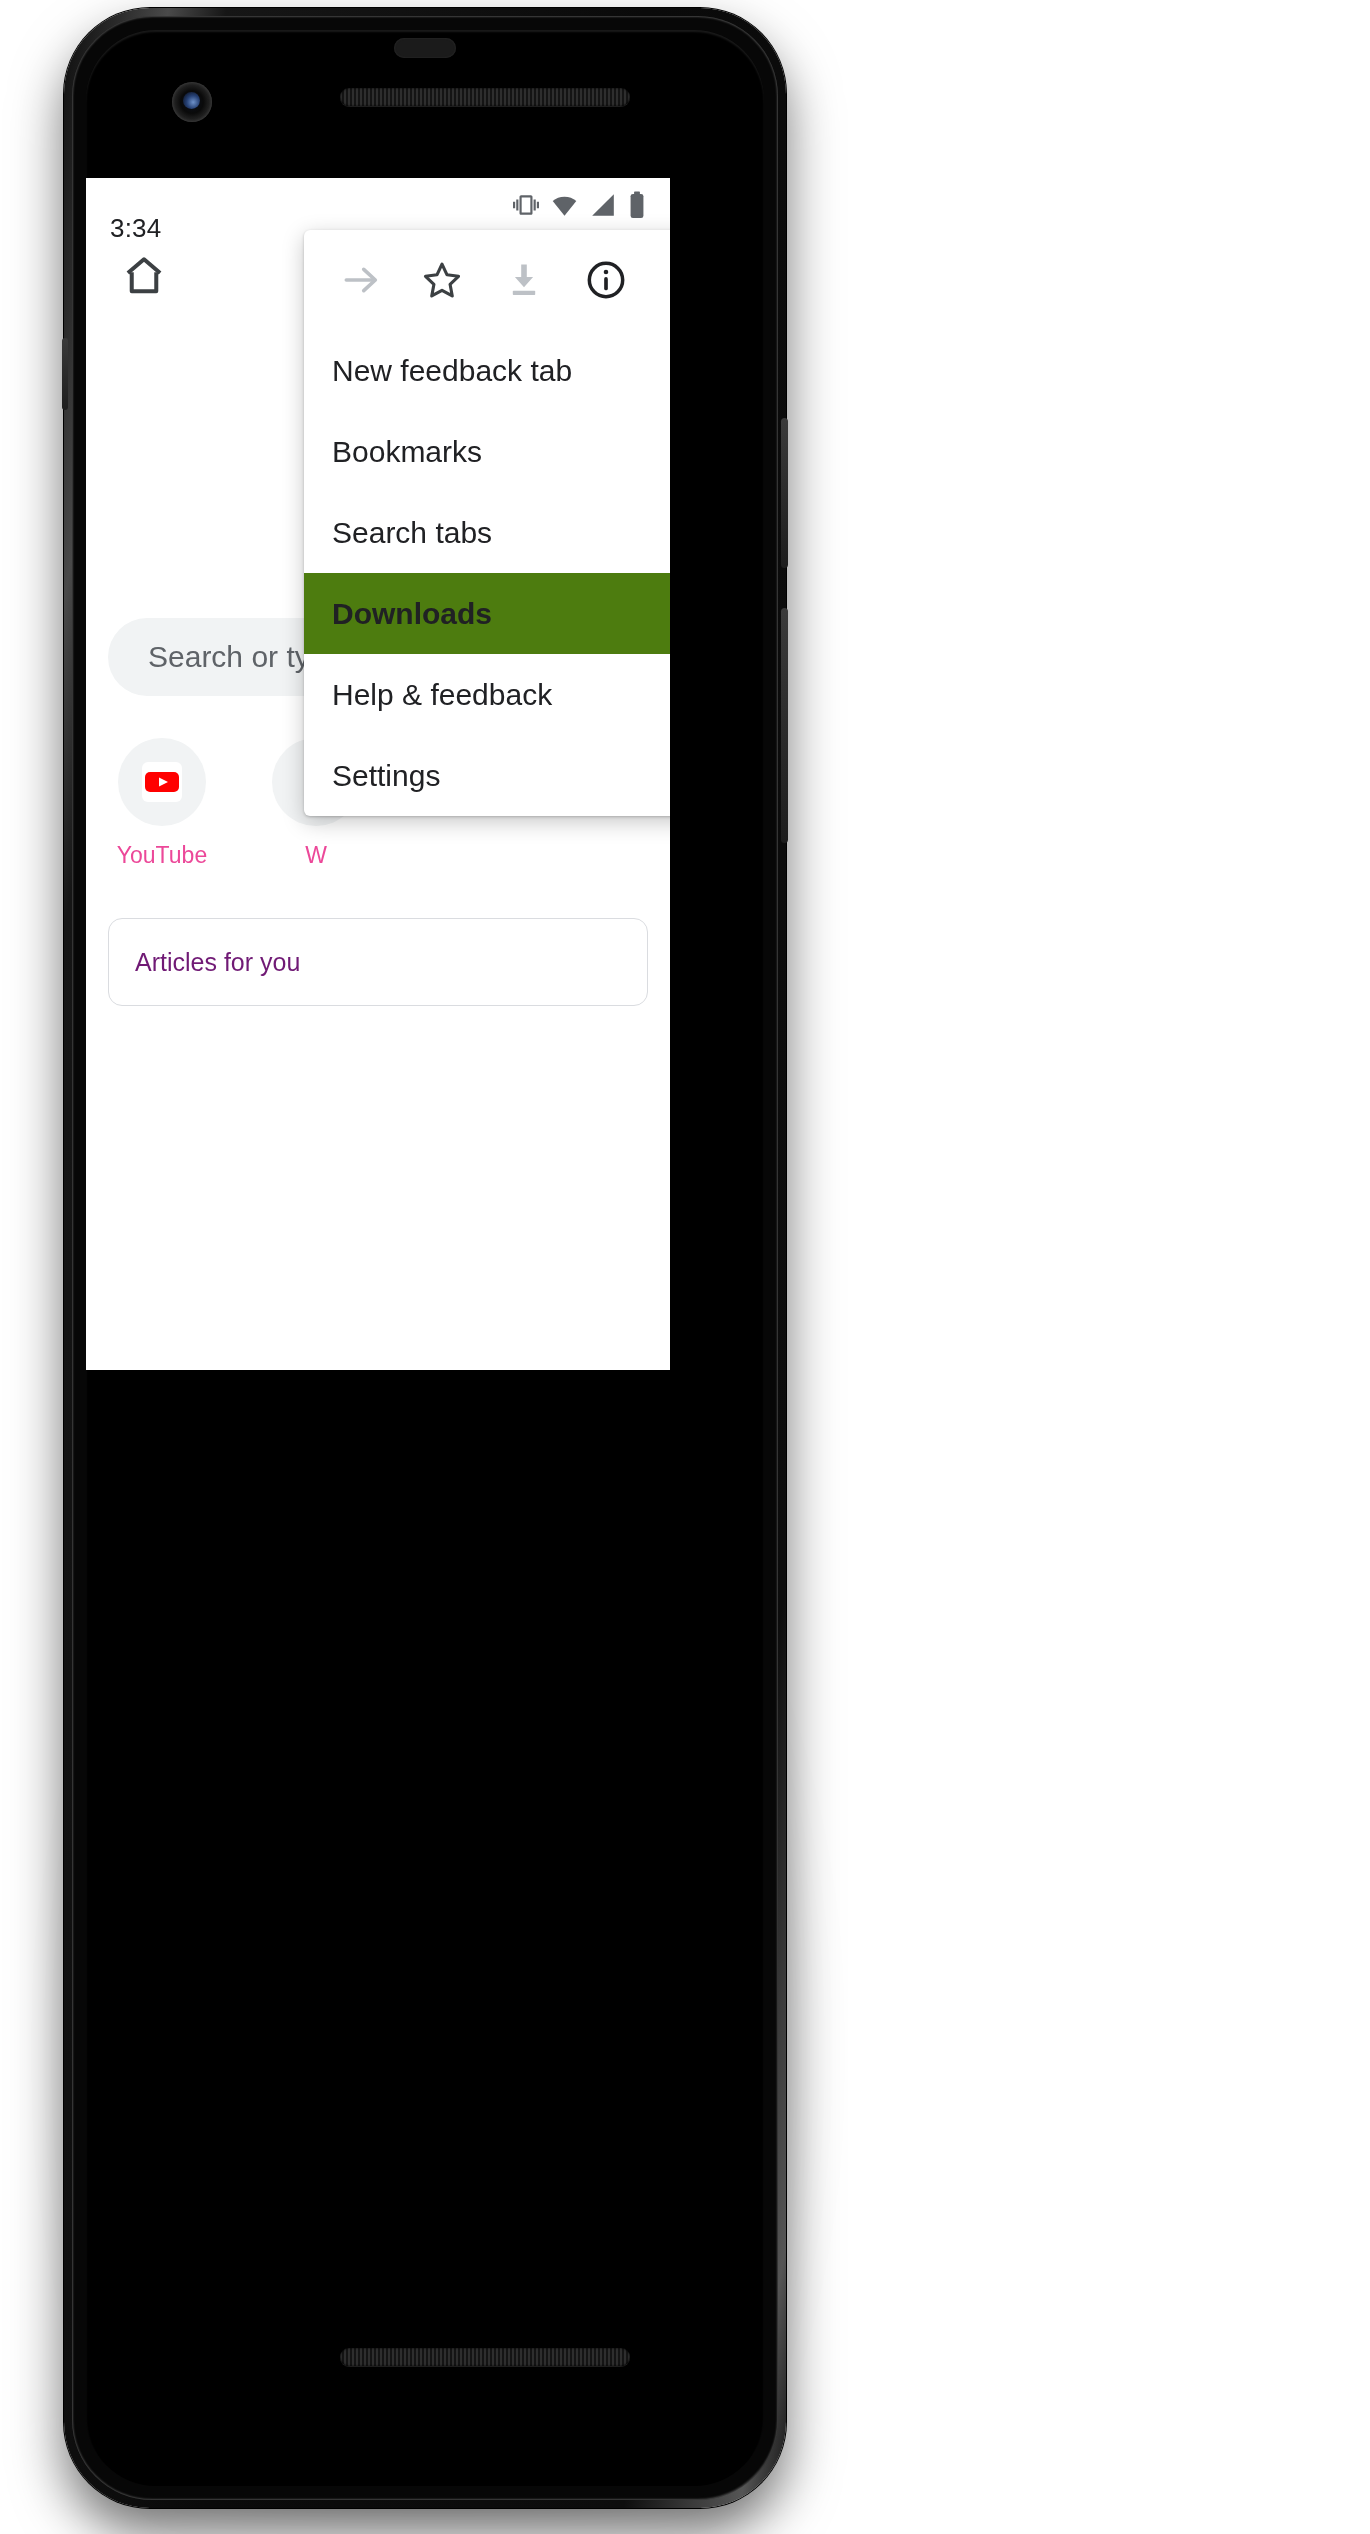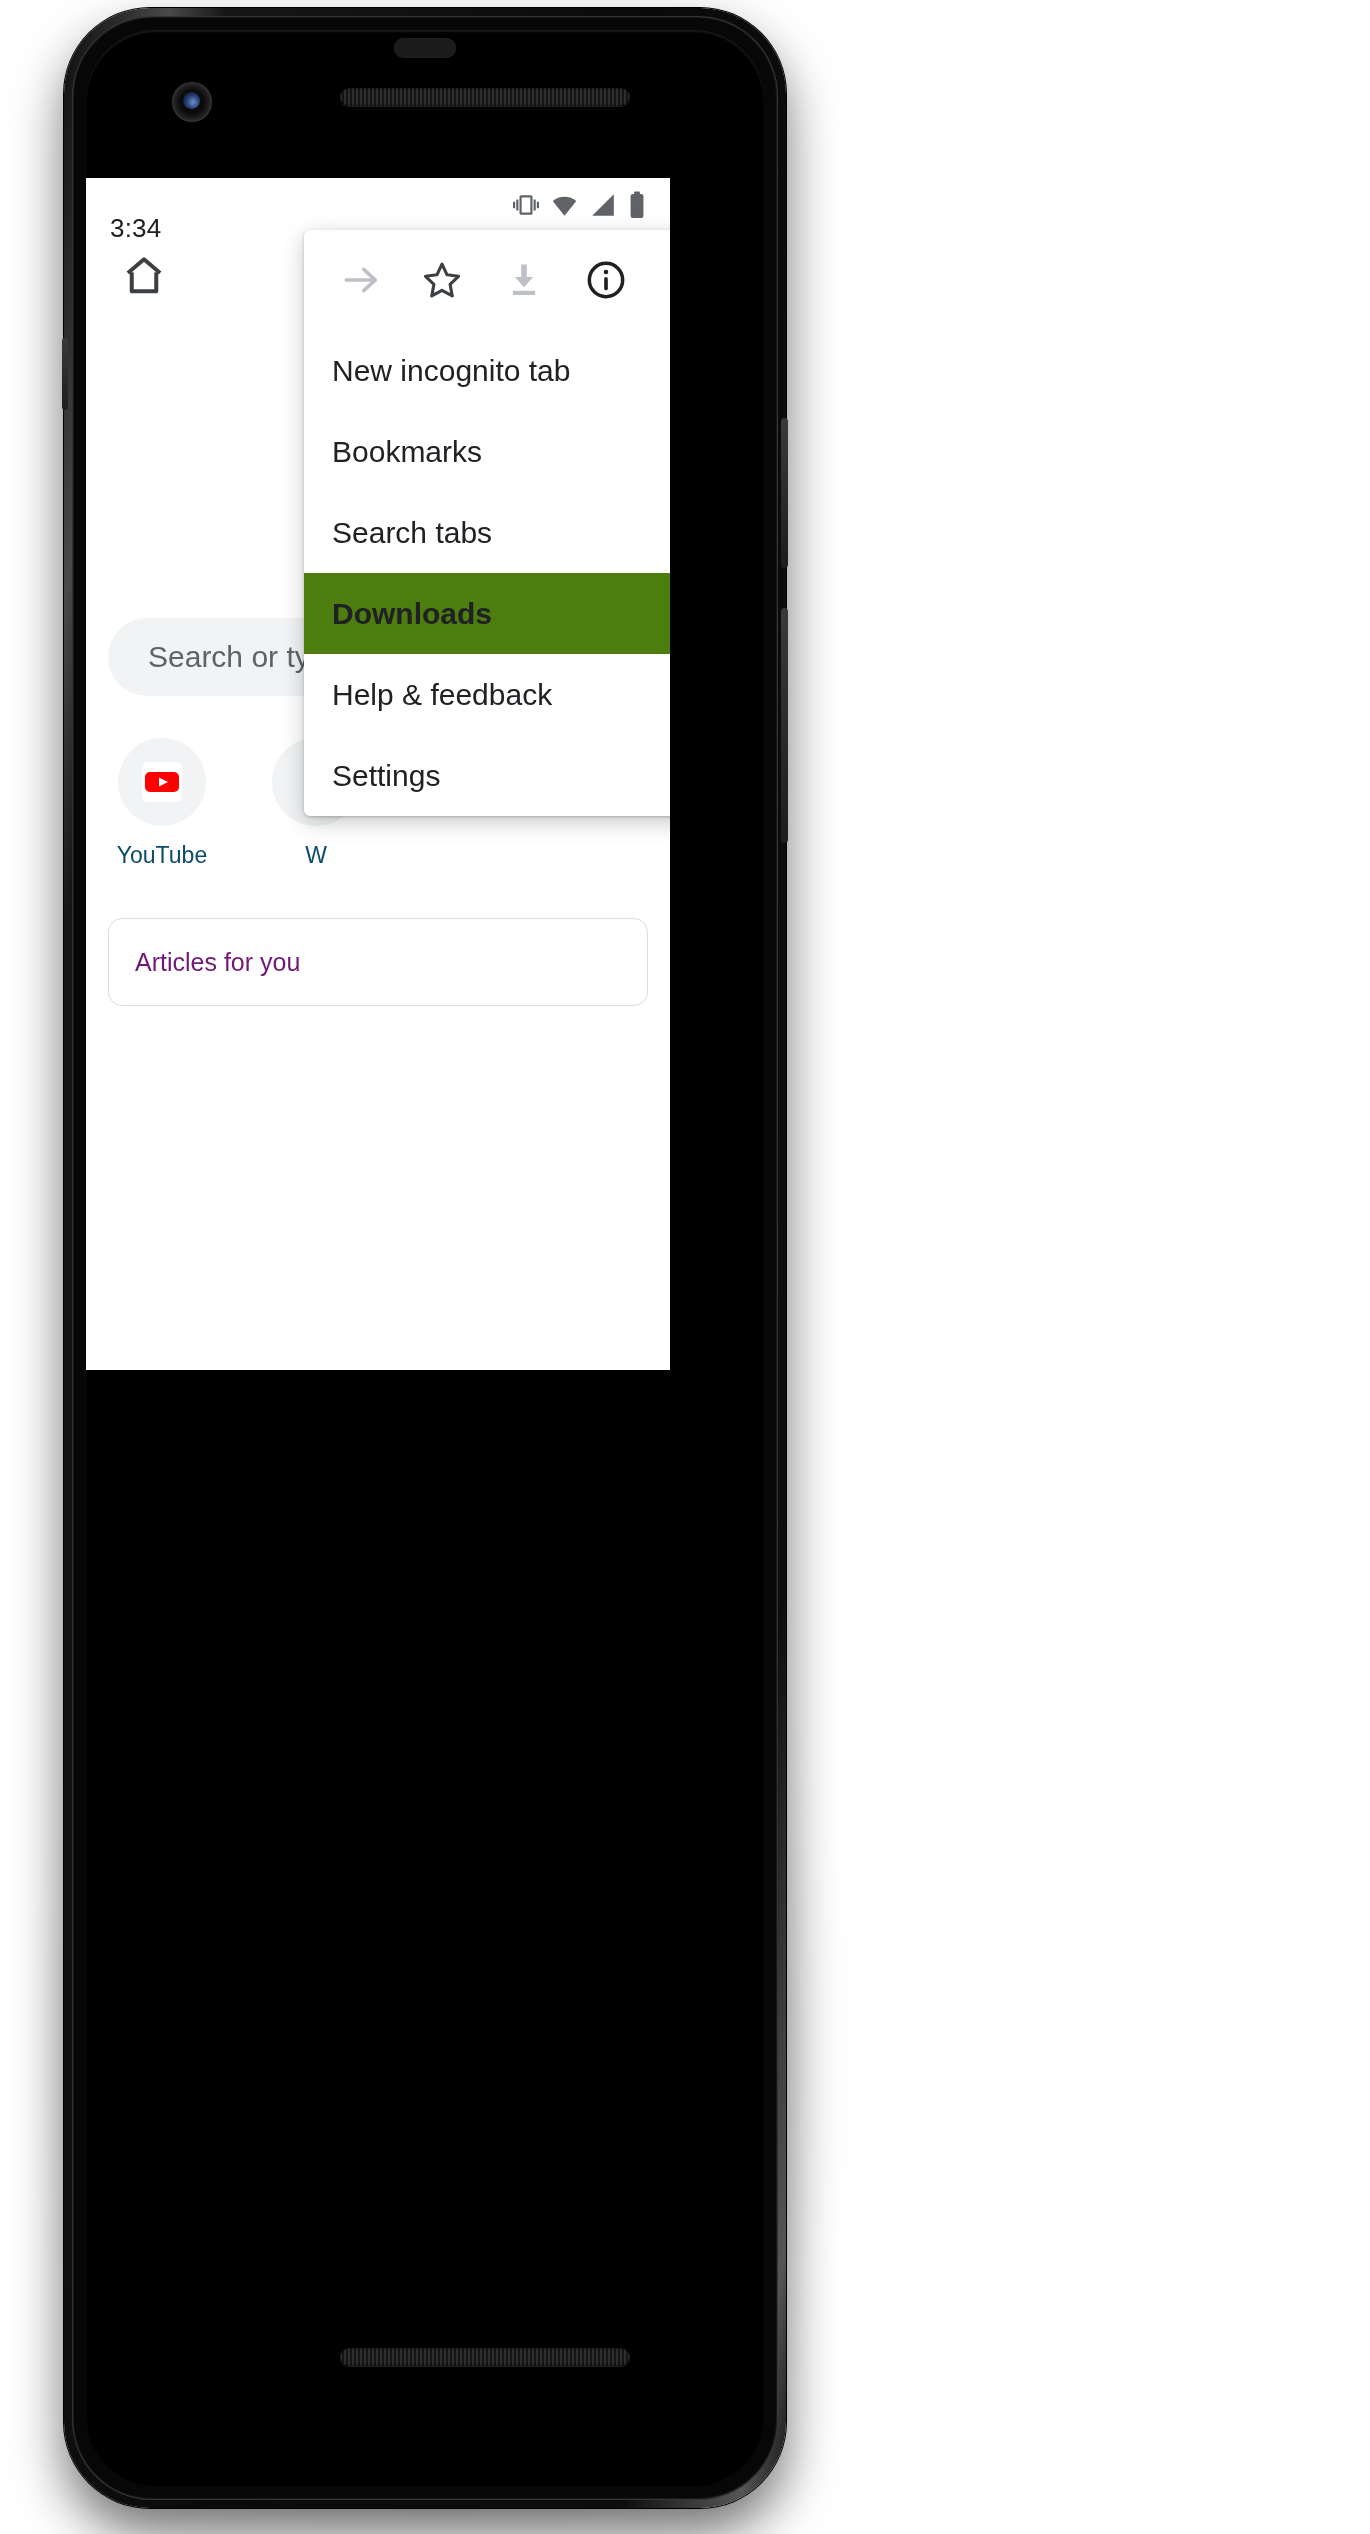--- a/index.html
+++ b/index.html
@@ -95,21 +95,21 @@
     background:#f1f3f4;border-radius:40px;display:flex;align-items:center;
     padding-left:40px;box-sizing:border-box;
   }
   #search-placeholder{font-size:30px;color:#5f6368;white-space:nowrap;}
   #tiles{position:absolute;left:22px;top:430px;width:540px;display:flex;gap:46px;}
   .tile{width:108px;display:flex;flex-direction:column;align-items:center;gap:16px;}
   .tile-circle{
     width:88px;height:88px;border-radius:50%;background:#f1f3f4;
     display:flex;align-items:center;justify-content:center;
   }
-  .tile-label{font-size:23px;color:#0c4a6e;white-space:nowrap;}
+  .tile-label{font-size:23px;color:#ec4899;white-space:nowrap;}
   #articles-card{
     position:absolute;left:22px;top:610px;width:540px;height:88px;
     border:1px solid #dadce0;border-radius:14px;background:#fff;
     display:flex;align-items:center;padding-left:26px;box-sizing:border-box;
   }
   #articles-label{font-size:25px;color:#701a75;white-space:nowrap;}
 
   
   #app-menu{
     position:absolute;left:218px;top:52px;width:440px;
@@ -259,21 +259,21 @@
       <div class="menu-icon-btn">
         <svg width="44" height="44" viewBox="0 0 24 24" fill="none" stroke="#202124" stroke-width="2" stroke-linecap="round">
           <path d="M19.3 12a7.6 7.6 0 1 1-2.3-5.4"></path>
           <path d="M19.9 3.4v5.2h-5.2" stroke-linejoin="round"></path>
         </svg>
       </div>
     </div>
 
     <div id="menu-items">
         <div class="menu-item">
-          <span class="mi-label">New incognito tab</span>
+          <span class="mi-label">New feedback tab</span>
         </div>
         <div class="menu-item">
           <span class="mi-label">Bookmarks</span>
         </div>
         <div class="menu-item">
           <span class="mi-label">Search tabs</span>
         </div>
         <div class="menu-item highlighted">
           <span class="mi-label">Downloads</span>
         </div>

